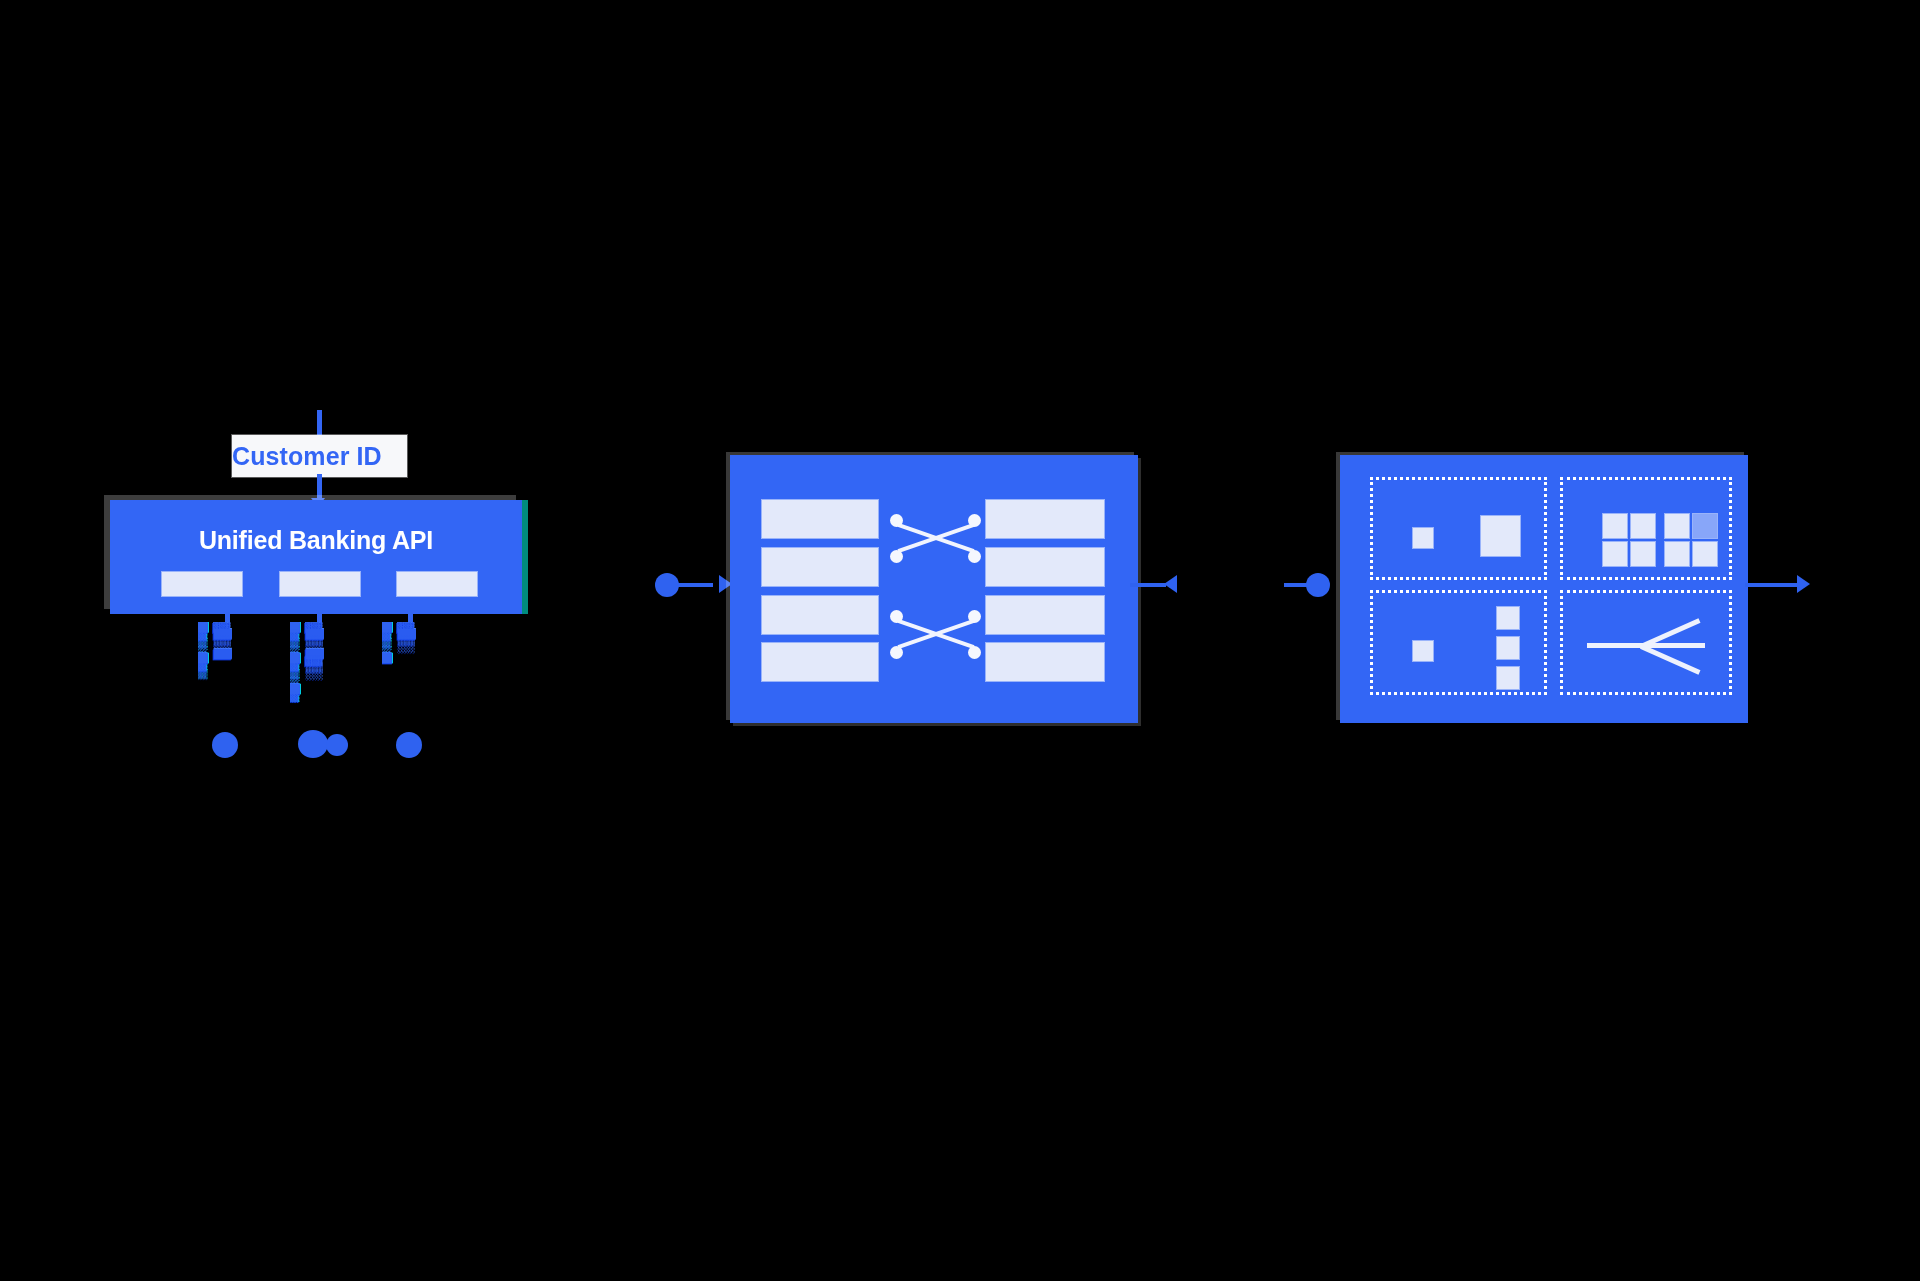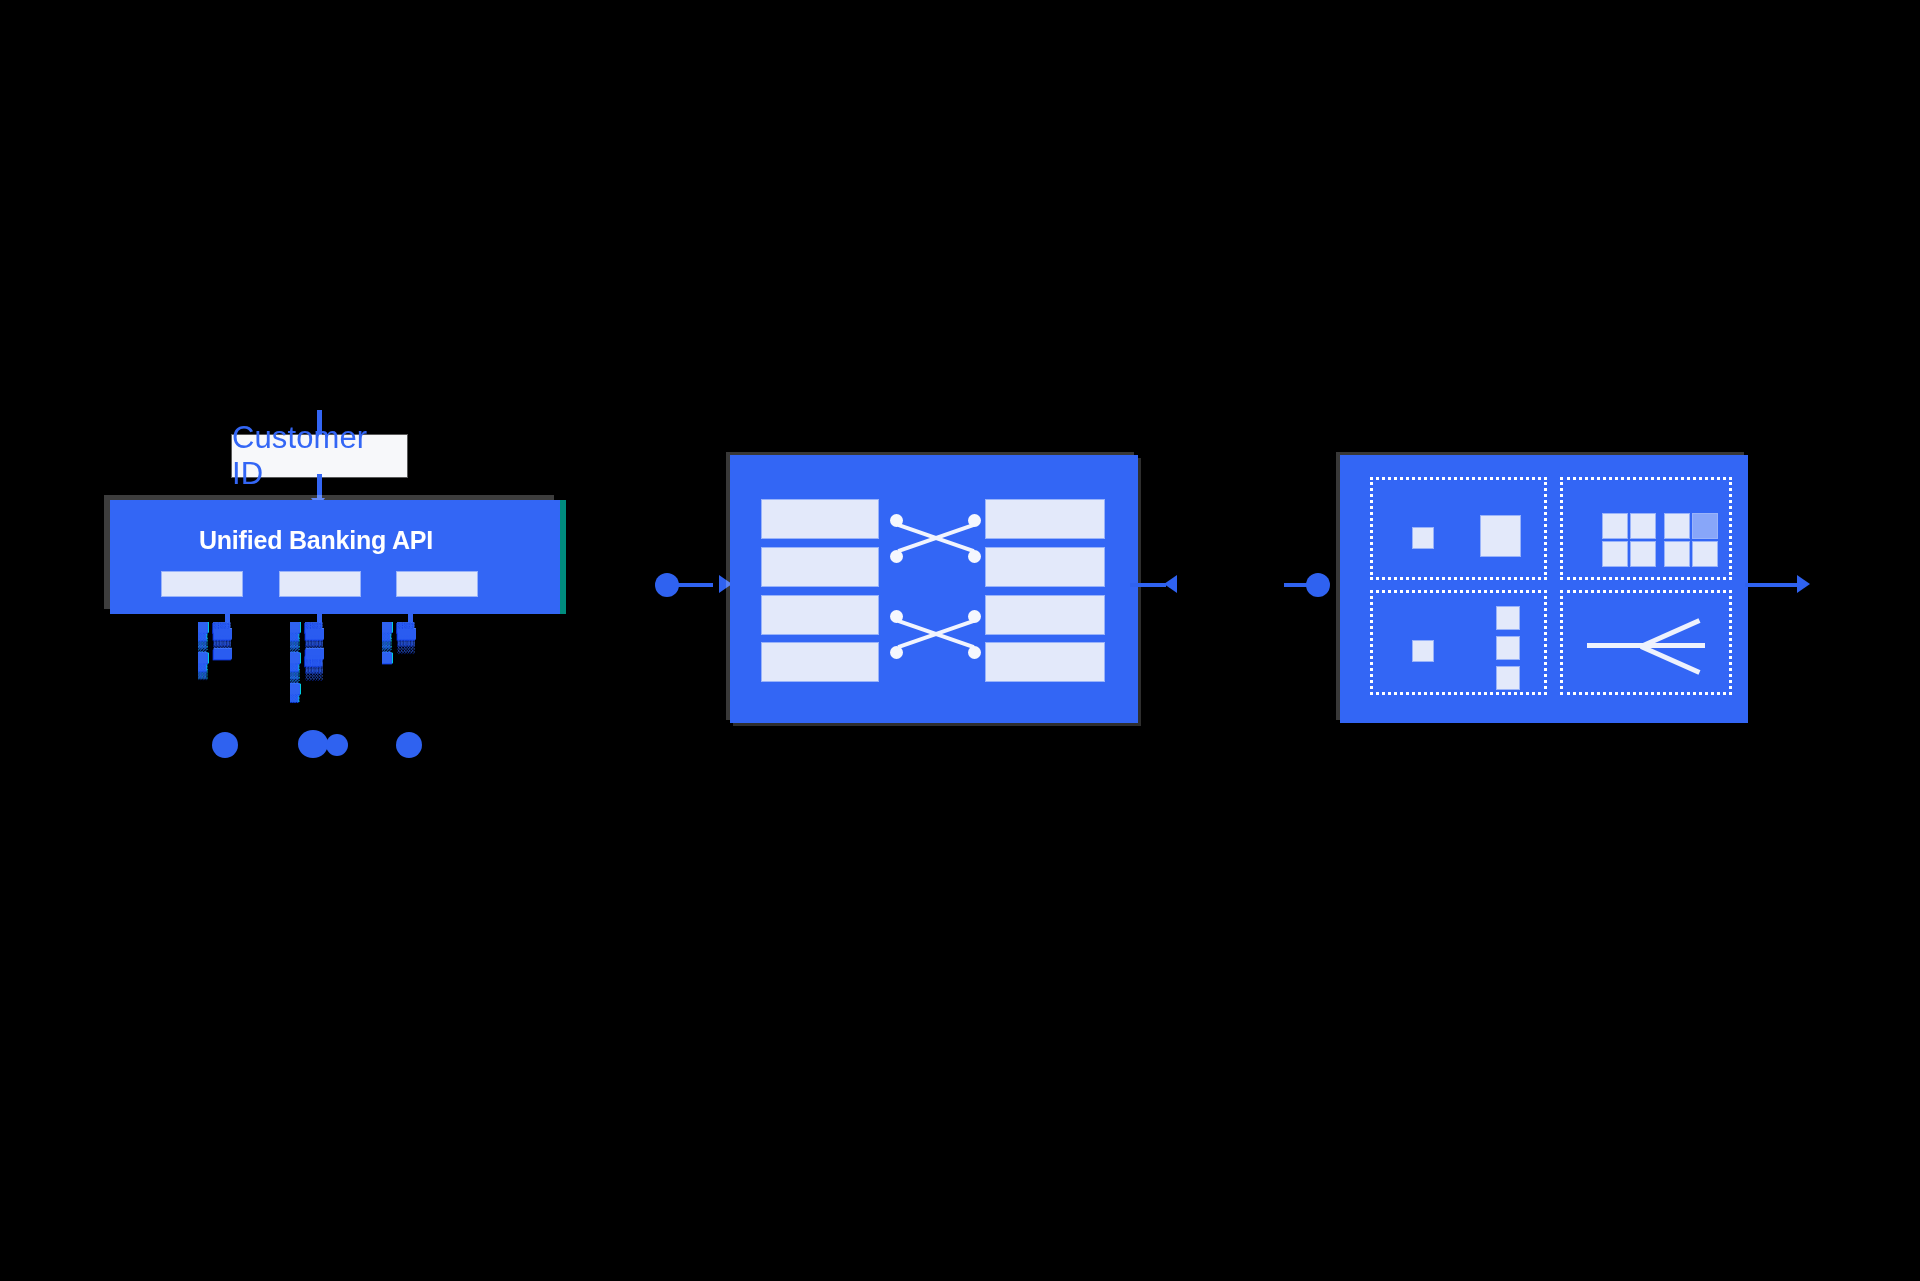--- a/index.html
+++ b/index.html
@@ -21,45 +21,45 @@
   }
 
   
   .panel {
     position: absolute;
     background: #3366F5;
     box-sizing: border-box;
   }
   .panel-shadow {
     box-shadow: -4px -3px 0 rgba(255,255,255,0.22);
-    padding-left: 38px;
   }
 
   
   #left-group {
     position: absolute;
     left: 110px;
     top: 400px;
     width: 420px;
     height: 360px;
   }
 
   #customer-id-pill {
     position: absolute;
     left: 122px;
     top: 35px;
     width: 175px;
     height: 42px;
     background: #F7F8FA;
     color: #3366F5;
-    font-size: 31px;
+    font-size: 25px;
     display: flex;
     align-items: center;
     letter-spacing: .1px;
     box-shadow: 0 0 0 1px rgba(255,255,255,0.35);
+    font-weight: bold;
   }
 
   #customer-id-connector-top {
     position: absolute;
     left: 207px;
     top: 10px;
     width: 5px;
     height: 30px;
     background: #3366F5;
   }

